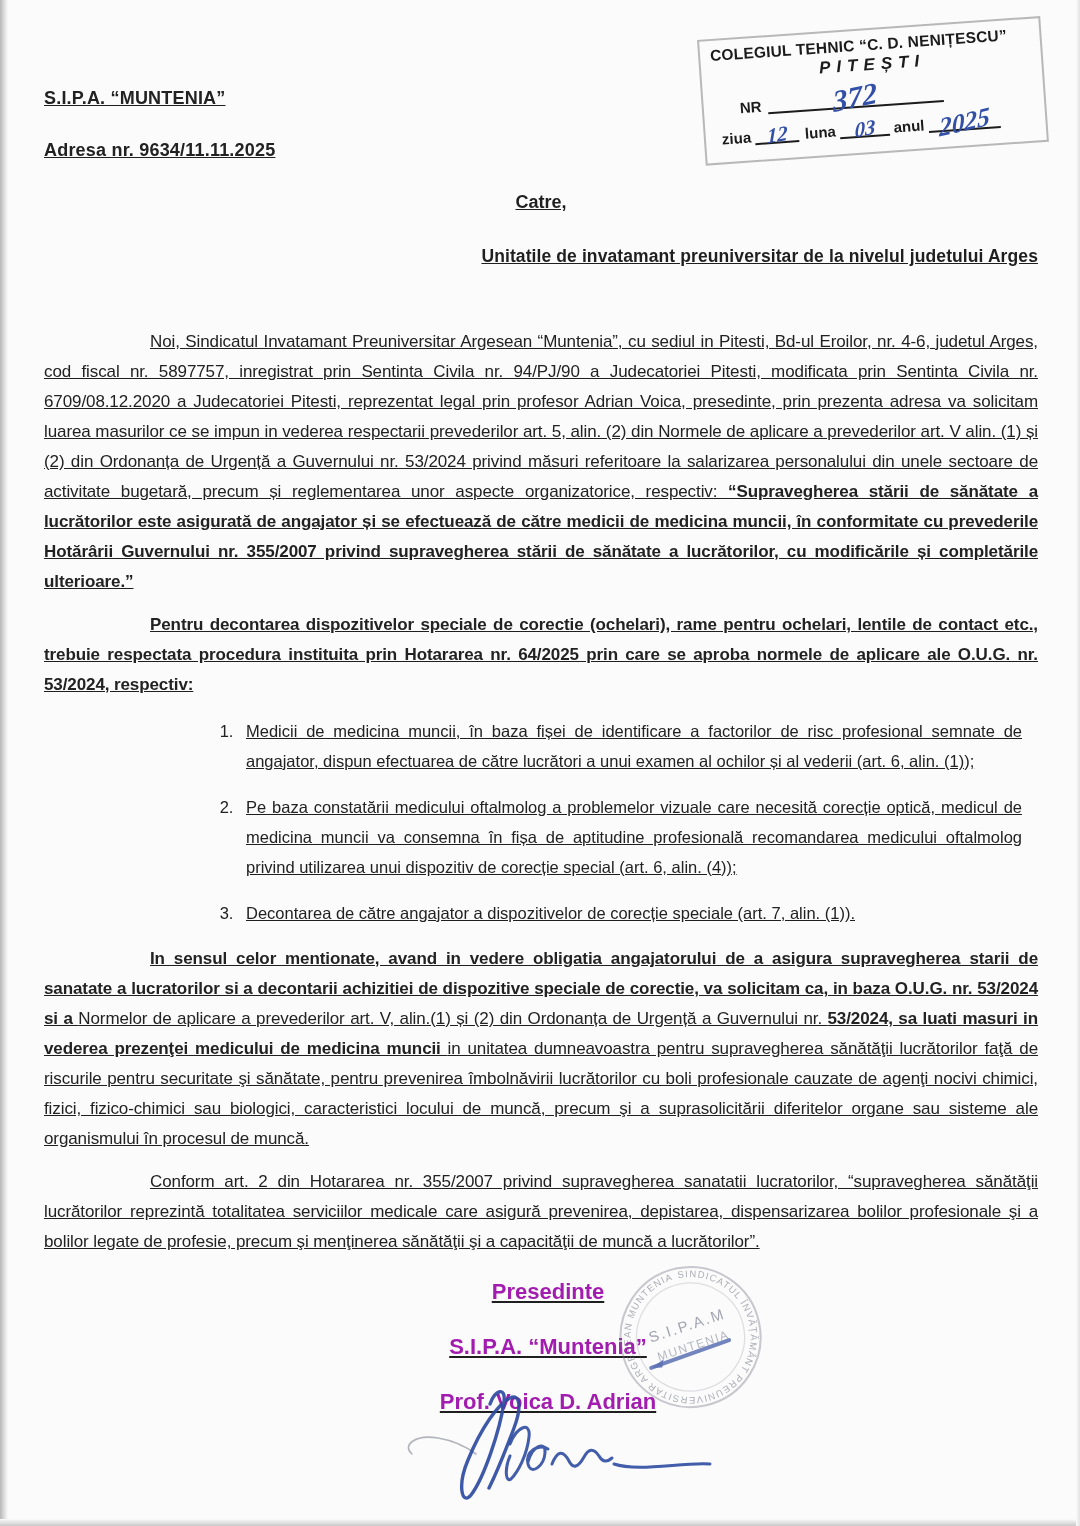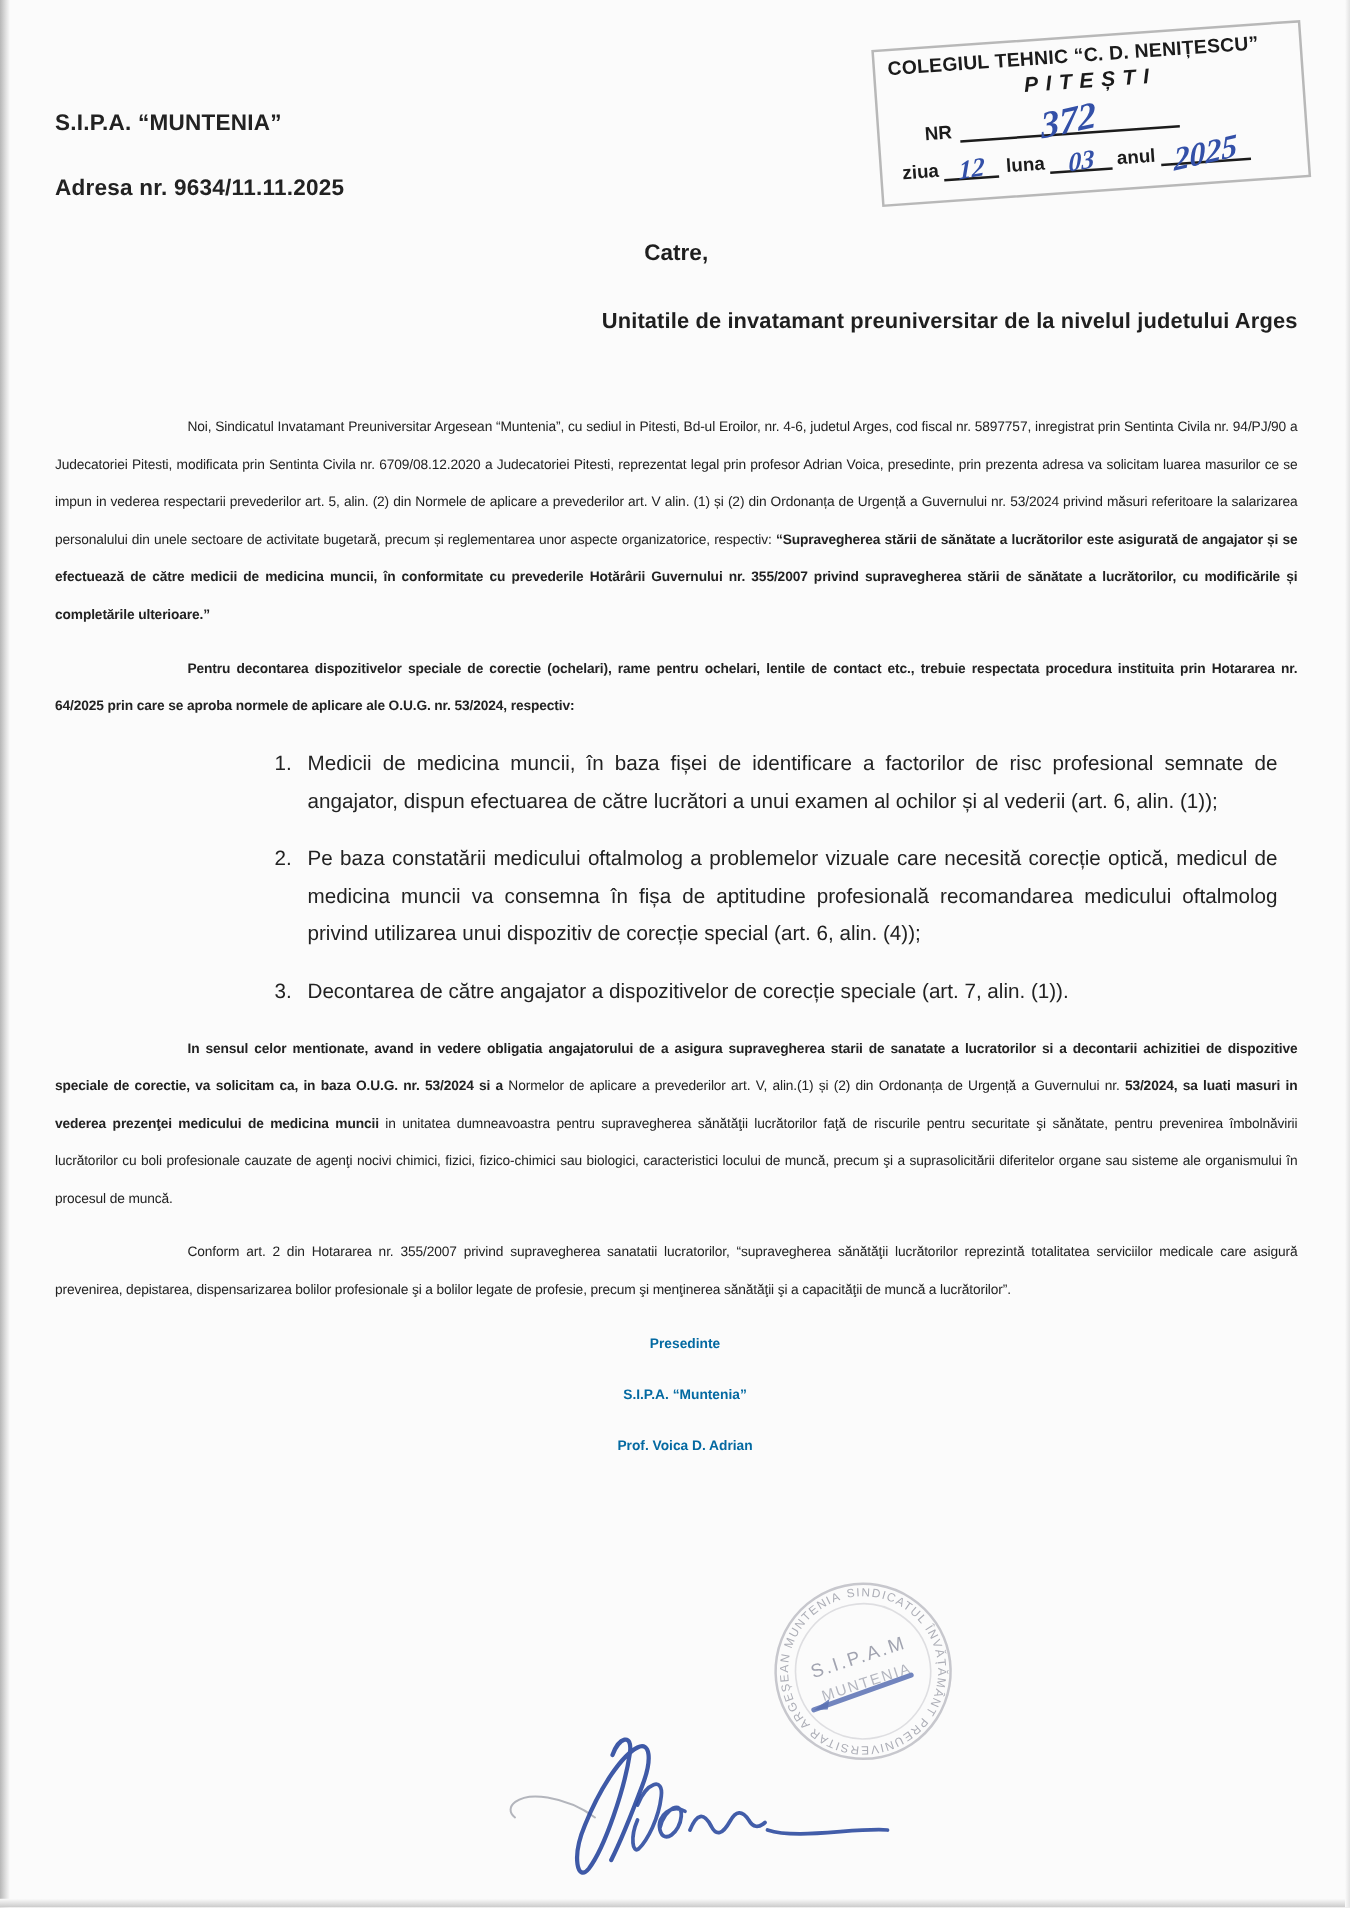--- a/index.html
+++ b/index.html
@@ -13,44 +13,44 @@
   }
   
   .edge-left{position:absolute;left:0;top:0;width:8px;height:100%;
     background:linear-gradient(to right,#b7b7b7,#dedede 55%,#fbfbfb);z-index:5;}
   .edge-bottom{position:absolute;left:0;bottom:0;width:100%;height:7px;
     background:linear-gradient(to top,#c9c9c9,#fbfbfb);z-index:5;}
   .edge-right{position:absolute;right:0;top:0;width:4px;height:100%;
     background:linear-gradient(to left,#e3e3e3,#fbfbfb);z-index:5;}
 
   .sheet{position:absolute;left:0;top:0;width:1080px;height:1266px;
-    padding:0 42px 0 44px;box-sizing:border-box;}
+    padding:0 42px 0 44px;box-sizing:border-box;text-decoration:underline;}
 
   
   .sender{padding-top:88px;}
   .sender div{font-weight:bold;font-size:18px;letter-spacing:.2px;margin-bottom:31px;color:#222;}
 
   
   .salutation{font-weight:bold;font-size:18px;text-align:center;margin-top:22px;}
   .subject{font-weight:bold;font-size:17.5px;text-align:right;margin-top:33px;letter-spacing:.1px;}
 
   
   .bodytext{margin-top:60px;}
-  .para{font-size:11px;line-height:30px;text-align:justify;
+  .para{font-size:17px;line-height:30px;text-align:justify;
     text-indent:106px;margin:0 0 13px 0;letter-spacing:-0.1px;color:#222;}
   .para.bold{font-weight:bold;}
   .para b{font-weight:bold;}
 
   ol.points{margin:2px 0 14px 0;padding:0 0 0 178px;}
   ol.points li{font-size:16.5px;line-height:30px;text-align:justify;
     padding-left:8px;margin:16px;color:#222;}
 
   
   .sigblock{margin-top:22px;text-align:center;padding-left:14px;}
-  .sigblock .sigline{font-weight:bold;font-size:11px;margin-bottom:29px;color:#0369a1;}
+  .sigblock .sigline{font-weight:bold;font-size:22px;margin-bottom:29px;color:#a21caf;}
 
   
   .reg-stamp{
     position:absolute;left:697px;top:40px;width:344px;height:126px;
     transform:rotate(-4deg);transform-origin:left top;
     border:2px solid rgba(45,45,45,.32);
     padding:6px 8px 4px 10px;box-sizing:border-box;z-index:6;
   }
   .reg-stamp .l1{font-weight:bold;font-size:15.5px;color:#1b1b1b;white-space:nowrap;letter-spacing:.2px;}
   .reg-stamp .l2{font-weight:bold;font-style:italic;font-size:17px;letter-spacing:6px;

